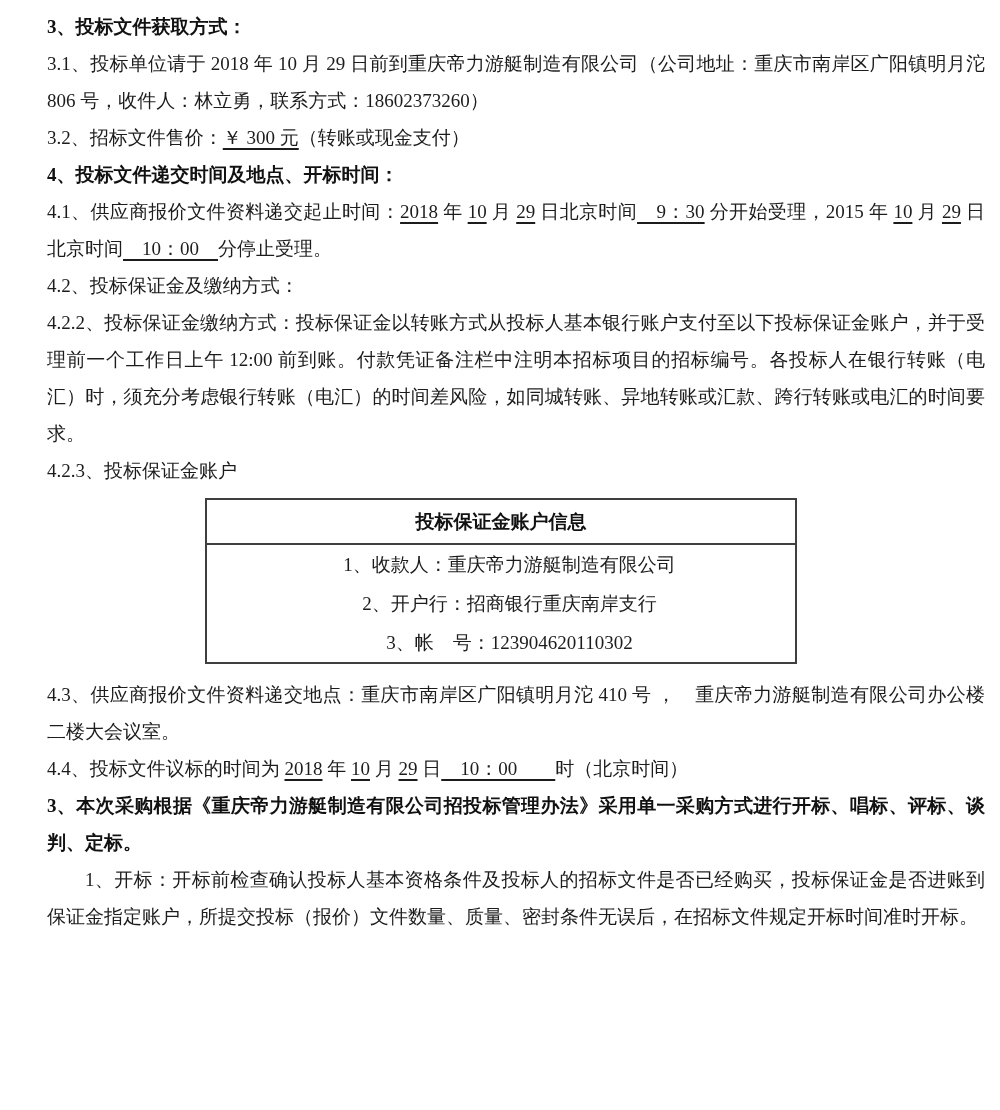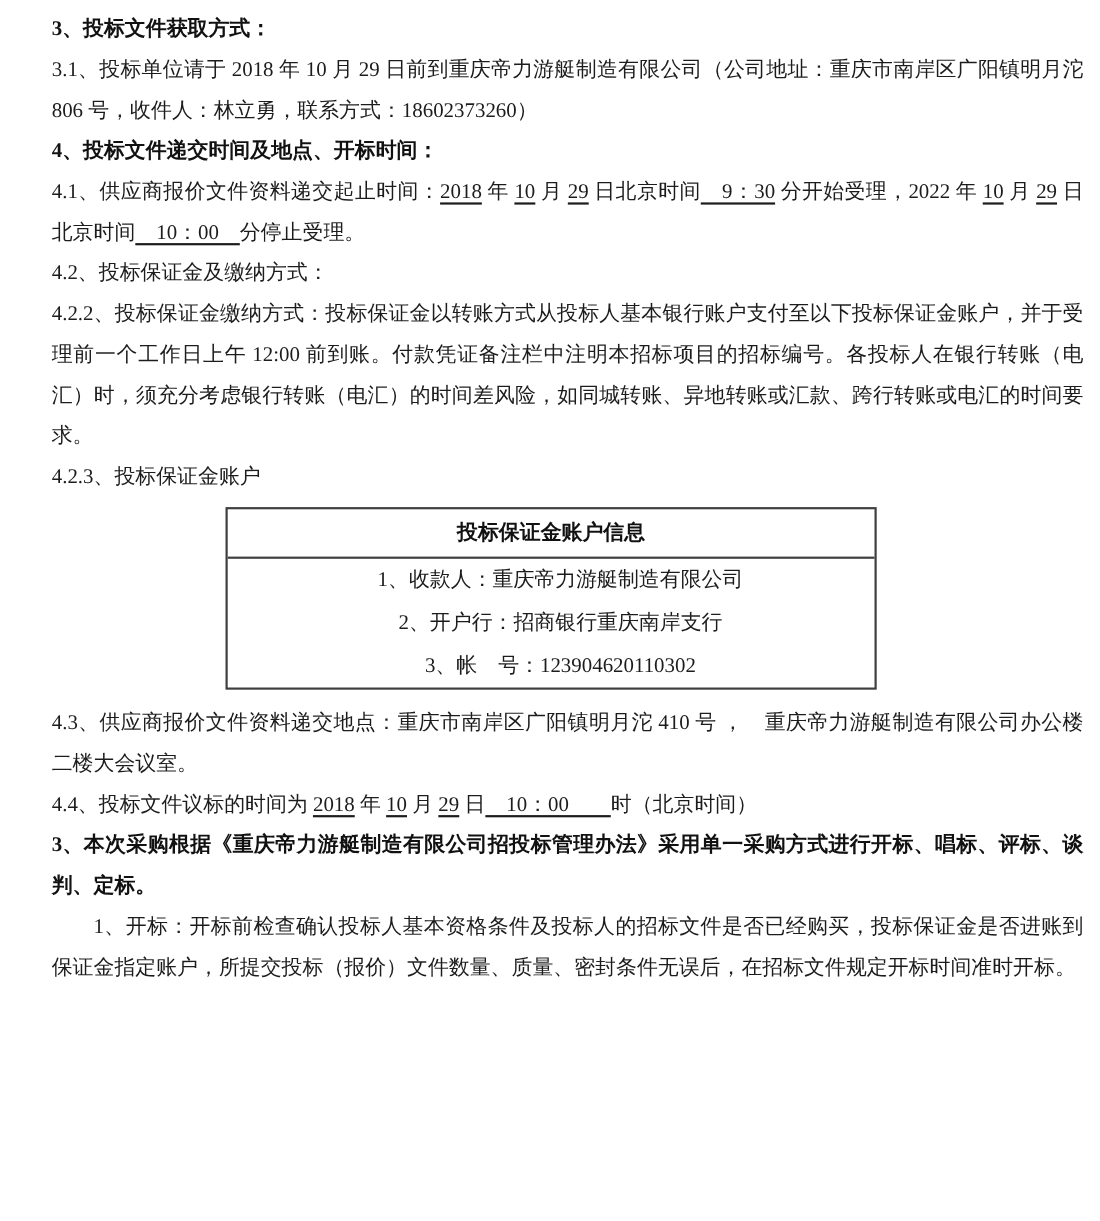--- a/index.html
+++ b/index.html
@@ -55,25 +55,26 @@
 </style>
 </head>
 <body>
 
 <div class="page">
 
   <p class="para bold">3、投标文件获取方式：</p>
 
   <p class="para"><span>3.1、投标单位请于 2018 年 10 月 29 日前到重庆帝力游艇制造有限公司（公司地址：重庆市南岸区广阳镇明月沱 806 号，收件人：林立勇，联系方式：18602373260）</span></p>
 
+  <p class="para"><span>3.2、招标文件售价：</span><span class="u">￥ 300 元</span><span>（转账或现金支付）</span></p>
 
 
   <p class="para bold">4、投标文件递交时间及地点、开标时间：</p>
 
-  <p class="para"><span>4.1、供应商报价文件资料递交起止时间：</span><span class="u">2018</span><span> 年 </span><span class="u">10</span><span> 月 </span><span class="u">29</span><span> 日北京时间</span><span class="u">　9：30</span><span> 分开始受理，2022 年 </span><span class="u">10</span><span> 月 </span><span class="u">29</span><span> 日北京时间</span><span class="u">　10：00　</span><span>分停止受理。</span></p>
+  <p class="para"><span>4.1、供应商报价文件资料递交起止时间：</span><span class="u">2018</span><span> 年 </span><span class="u">10</span><span> 月 </span><span class="u">29</span><span> 日北京时间</span><span class="u">　9：30</span><span> 分开始受理，2015 年 </span><span class="u">10</span><span> 月 </span><span class="u">29</span><span> 日北京时间</span><span class="u">　10：00　</span><span>分停止受理。</span></p>
 
   <p class="para">4.2、投标保证金及缴纳方式：</p>
 
 
   <p class="para">4.2.2、投标保证金缴纳方式：投标保证金以转账方式从投标人基本银行账户支付至以下投标保证金账户，并于受理前一个工作日上午 12:00 前到账。付款凭证备注栏中注明本招标项目的招标编号。各投标人在银行转账（电汇）时，须充分考虑银行转账（电汇）的时间差风险，如同城转账、异地转账或汇款、跨行转账或电汇的时间要求。</p>
 
   <p class="para">4.2.3、投标保证金账户</p>
 
   <div class="acct-table">
     <div class="acct-header">投标保证金账户信息</div>

